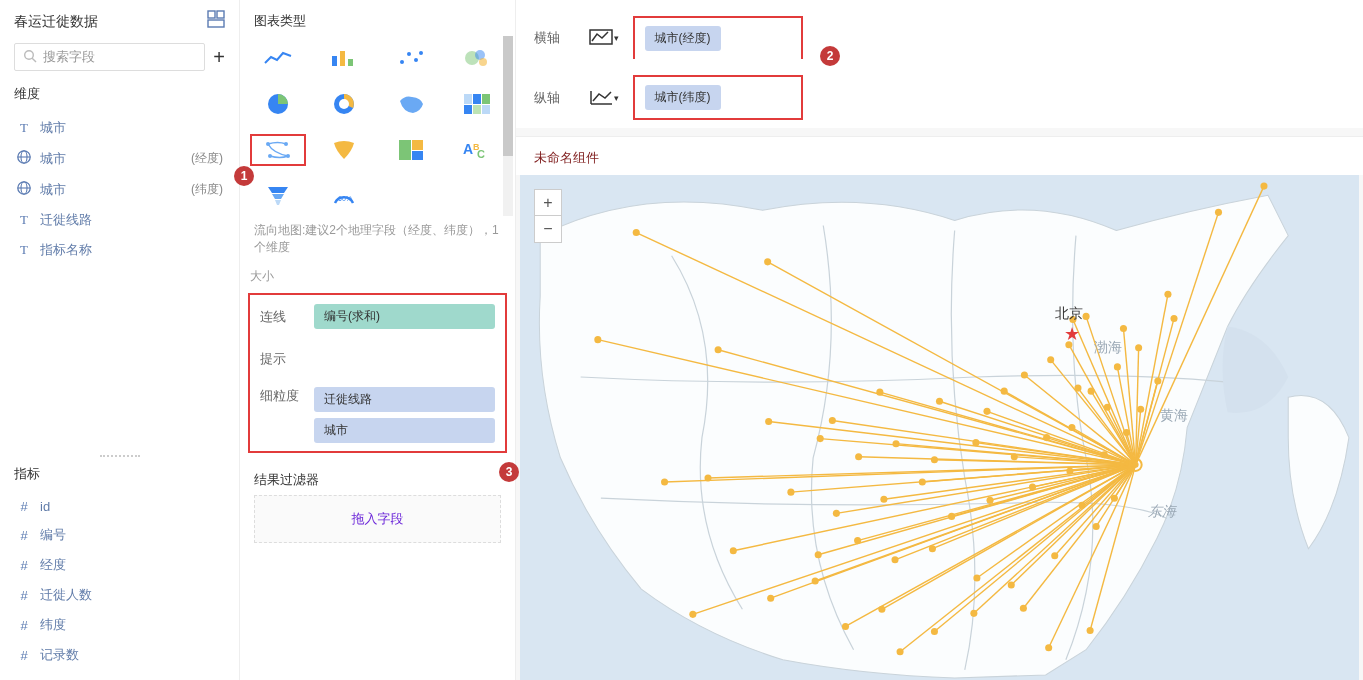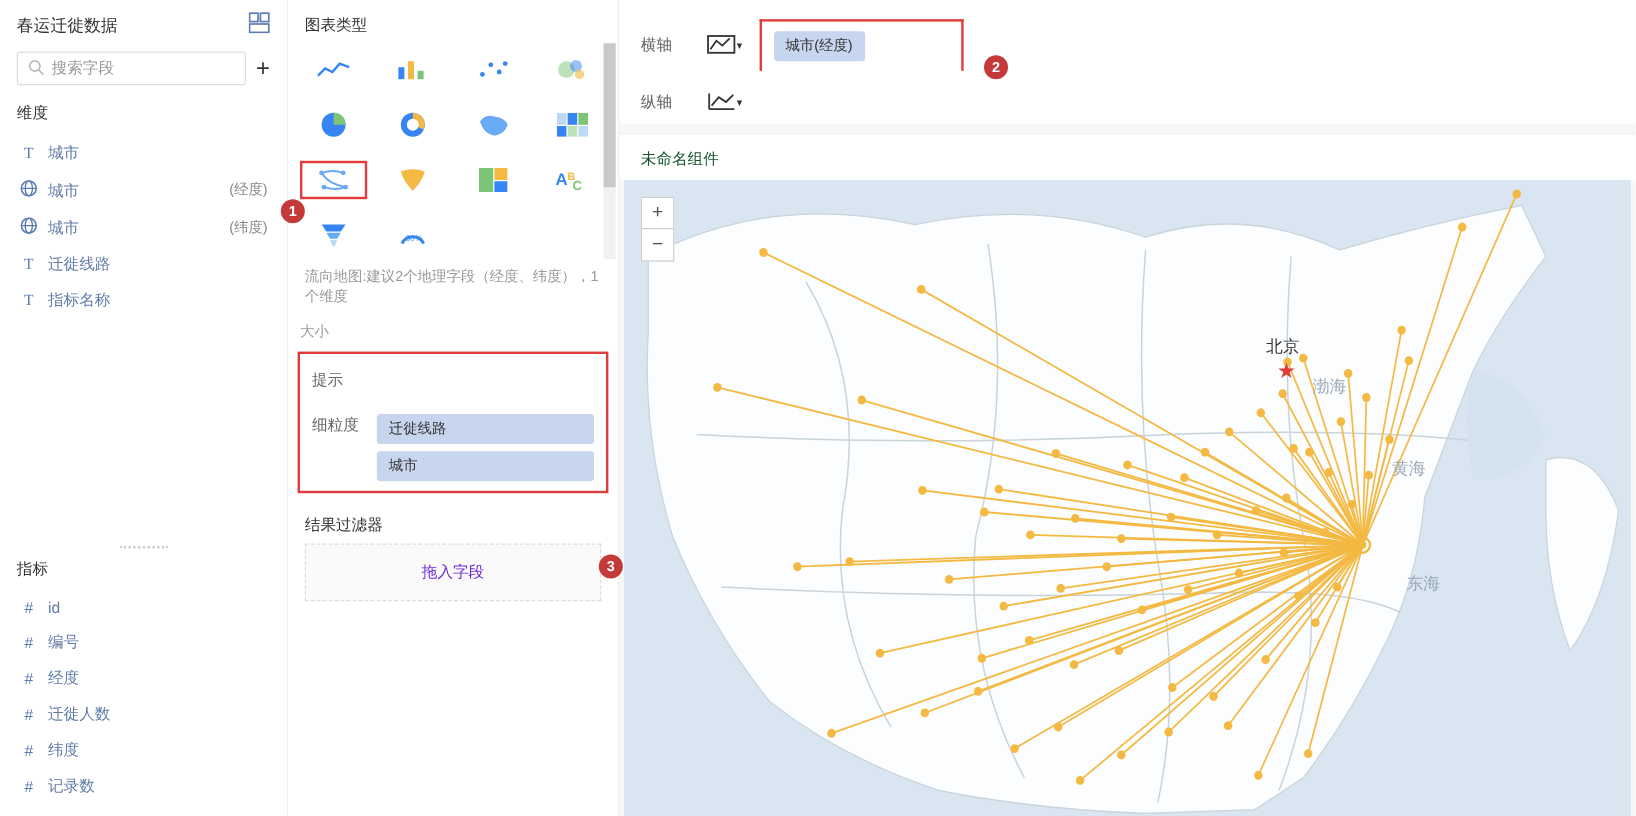--- a/index.html
+++ b/index.html
@@ -56,21 +56,21 @@
 .rightpanel { flex: 1; display: flex; flex-direction: column; background: #f7f7f7; }
 .axis-area { background: #fff; padding: 8px 0 0 0; }
 .axis-row { display: flex; align-items: center; gap: 14px; padding: 8px 18px; }
 .axis-label { width: 40px; color: #666; }
 .axis-icon { color: #333; display: flex; align-items: center; }
 .axis-box { border: 2px solid #e23b3b; border-bottom: none; padding: 8px 10px; width: 170px; }
 .axis-box.last { border-bottom: 2px solid #e23b3b; }
 .axis-pill { background: #c7d5ef; padding: 4px 10px; border-radius: 3px; font-size: 12px; display: inline-block; }
 .axis-wrap { position: relative; }
 
-.component-title { padding: 12px 18px 8px; color: #14532d; background: #fff; border-top: 1px solid #eee; margin-top: 8px; }
+.component-title { padding: 12px 18px 8px; color: #7f1d1d; background: #fff; border-top: 1px solid #eee; margin-top: 8px; }
 
 .map-area { flex: 1; position: relative; background: #e8eef3; margin: 0 4px; overflow: hidden; }
 .map-svg { position: absolute; inset: 0; width: 100%; height: 100%; }
 .zoom-ctrl { position: absolute; left: 14px; top: 14px; width: 28px; background: #fff; border: 1px solid #ccc; display: flex; flex-direction: column; }
 .zoom-btn { height: 26px; display: flex; align-items: center; justify-content: center; font-size: 16px; color: #555; border-bottom: 1px solid #ccc; }
 .zoom-btn:last-child { border-bottom: none; }
 .sea-label { position: absolute; color: #9aa8b5; font-size: 14px; }
 .city-label { position: absolute; color: #333; font-size: 14px; }
 
 .star { position: absolute; color: #e23b3b; font-size: 18px; }
@@ -289,20 +289,24 @@
     <div class="chart-cell"></div>
   </div>
   <div class="badge" style="left:-6px; top:166px;">1</div>
 
   <div class="chart-hint">流向地图:建议2个地理字段（经度、纬度），1个维度</div>
 
 
   <div class="prop-extra">大小</div>
 
   <div class="prop-body">
+    <div class="prop-row">
+      <div class="prop-label">连线</div>
+      <div class="pill green">编号(求和)</div>
+    </div>
     <div class="prop-row">
       <div class="prop-label">提示</div>
     </div>
     <div class="prop-row" style="align-items:flex-start;">
       <div class="prop-label">细粒度</div>
       <div class="prop-pills">
         <div class="pill blue">迁徙线路</div>
         <div class="pill blue">城市</div>
       </div>
     </div>
@@ -331,20 +335,23 @@
       </div>
       <div class="axis-row">
         <div class="axis-label">纵轴</div>
         <div class="axis-icon">
           <svg width="26" height="20">
               <polyline points="3,16 3,3" stroke="#333" stroke-width="1.5"></polyline>
               <polyline points="3,16 24,16" stroke="#333" stroke-width="1.5"></polyline>
               <polyline points="5,13 11,6 17,10 23,4" fill="none" stroke="#333" stroke-width="1.5"></polyline>
             </svg>
           <span style="font-size:9px;">▾</span>
+        </div>
+        <div class="axis-box last">
+          <span class="axis-pill">城市(纬度)</span>
         </div>
       </div>
       <div class="badge" style="left:304px; top:38px;">2</div>
     </div>
   </div>
 
   <div class="component-title">未命名组件</div>
 
   <div class="map-area">
     <svg class="map-svg" viewBox="0 0 830 500" preserveAspectRatio="none">
@@ -516,15 +523,15 @@
 
     <div class="zoom-ctrl">
       <div class="zoom-btn">+</div>
       <div class="zoom-btn">−</div>
     </div>
 
     <div class="city-label" style="left:535px; top:130px;">北京</div>
     <div class="star" style="left:544px; top:148px;">★</div>
     <div class="sea-label" style="left:574px; top:164px;">渤海</div>
     <div class="sea-label" style="left:640px; top:232px;">黄海</div>
-    <div class="sea-label" style="left:652px; top:328px;">东海</div>
+    <div class="sea-label" style="left:628px; top:328px;font-style:italic;">东海</div>
   </div>
 </div>
 
 </body></html>

